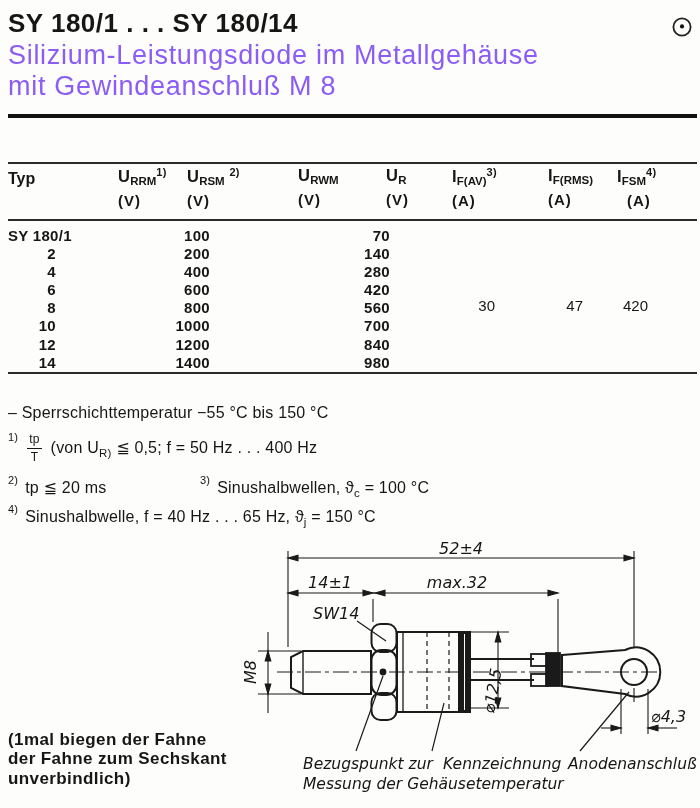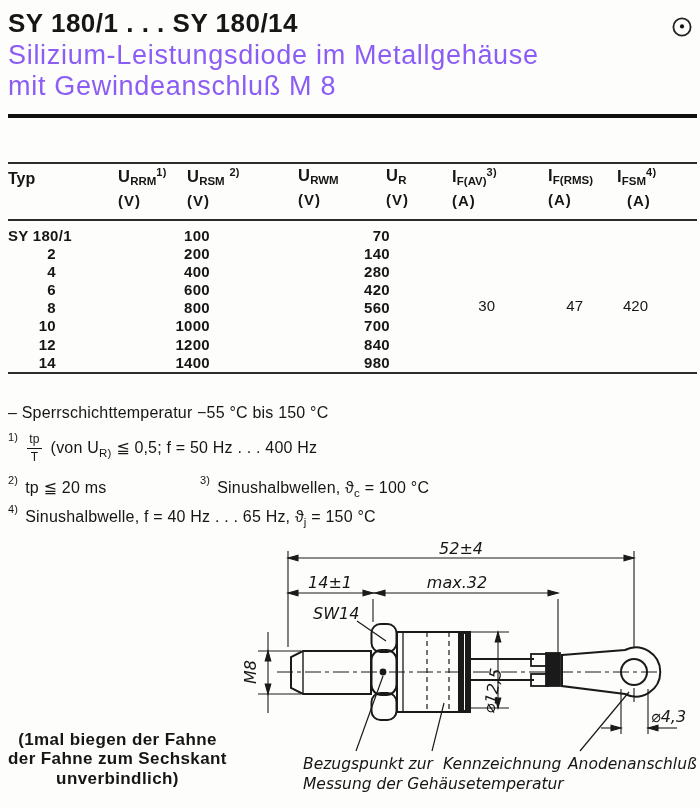--- a/index.html
+++ b/index.html
@@ -27,21 +27,21 @@
   .sharedv{font-size:15px;font-weight:400;width:50px;text-align:right;line-height:18px;}
   
   .note{font-size:16px;letter-spacing:.2px;white-space:nowrap;font-weight:500;}
   .fnref{font-size:11px;margin-right:7px;align-self:flex-start;position:relative;top:-1px;}
   sup.fnref{vertical-align:8px;}
   .frac{display:inline-flex;flex-direction:column;text-align:center;margin:0 9px 0 2px;font-size:12px;line-height:15px;}
   .frac .num{border-bottom:1.6px solid #161616;padding:0 2px 1px 2px;}
   .frac .den{padding-top:1px;}
   .nflex{display:flex;align-items:center;}
   
-  .footnote{font-size:17px;font-weight:600;line-height:19.3px;letter-spacing:.4px;white-space:nowrap;text-align:center;}
+  .footnote{font-size:17px;font-weight:600;line-height:19.3px;letter-spacing:.4px;white-space:nowrap;}
   
   svg text{fill:#161616;}
   .dimtxt{font-family:"DejaVu Sans","Liberation Sans",sans-serif;font-style:italic;font-size:16px;}
   .lbltxt{font-family:"DejaVu Sans","Liberation Sans",sans-serif;font-style:italic;font-size:15.5px;}
 </style>
 </head>
 <body>
 
 <div class="page">
 

